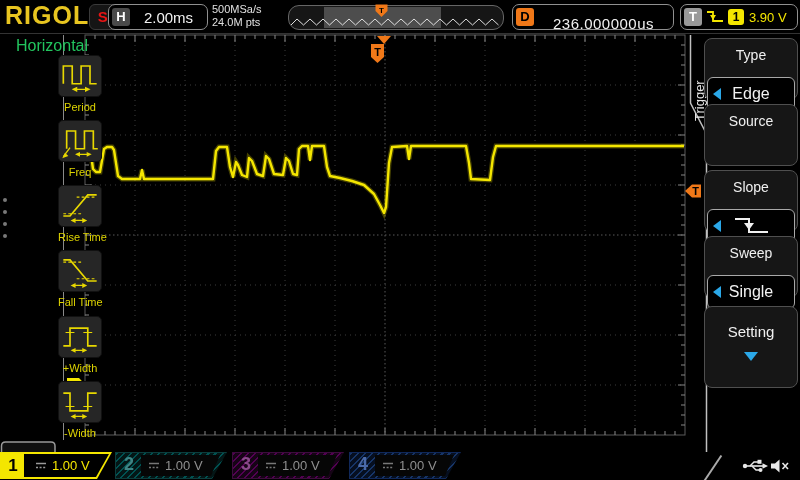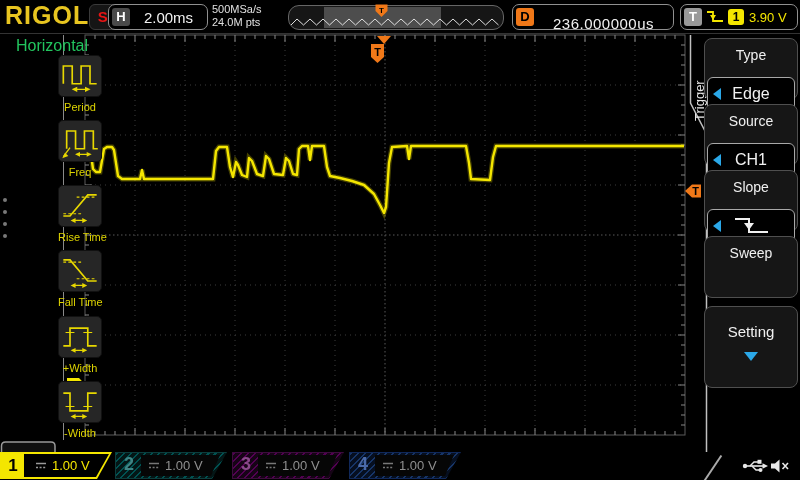--- a/index.html
+++ b/index.html
@@ -474,39 +474,39 @@
     <div class="rgroup" style="top:5px;">
       <div class="rgroup-label">Type</div>
       <div class="rval">
         <span class="tri-left"></span>
         <span>Edge</span>
       </div>
     </div>
 
     <div class="rgroup" style="top:71px;">
       <div class="rgroup-label">Source</div>
-      <div class="rval">
-        <span class="tri-left"></span>
-        <span>CH1</span>
-      </div>
     </div>
 
     <div class="rgroup" style="top:137px;">
       <div class="rgroup-label">Slope</div>
       <div class="rval">
         <span class="tri-left"></span>
         <svg width="42" height="22" viewBox="0 0 42 22">
           <path d="M5 4 H19 V17 H38" fill="none" stroke="#f0f0f0" stroke-width="2"></path>
           <polygon points="14,8 24,8 19,15" fill="#f0f0f0"></polygon>
         </svg>
       </div>
     </div>
 
     <div class="rgroup" style="top:203px;">
       <div class="rgroup-label">Sweep</div>
+      <div class="rval">
+        <span class="tri-left"></span>
+        <span>Single</span>
+      </div>
     </div>
 
     <div id="setting-btn">
       <div id="setting-label">Setting</div>
       <div id="setting-tri"></div>
     </div>
   </aside>
 
   <footer id="bottombar">
 

